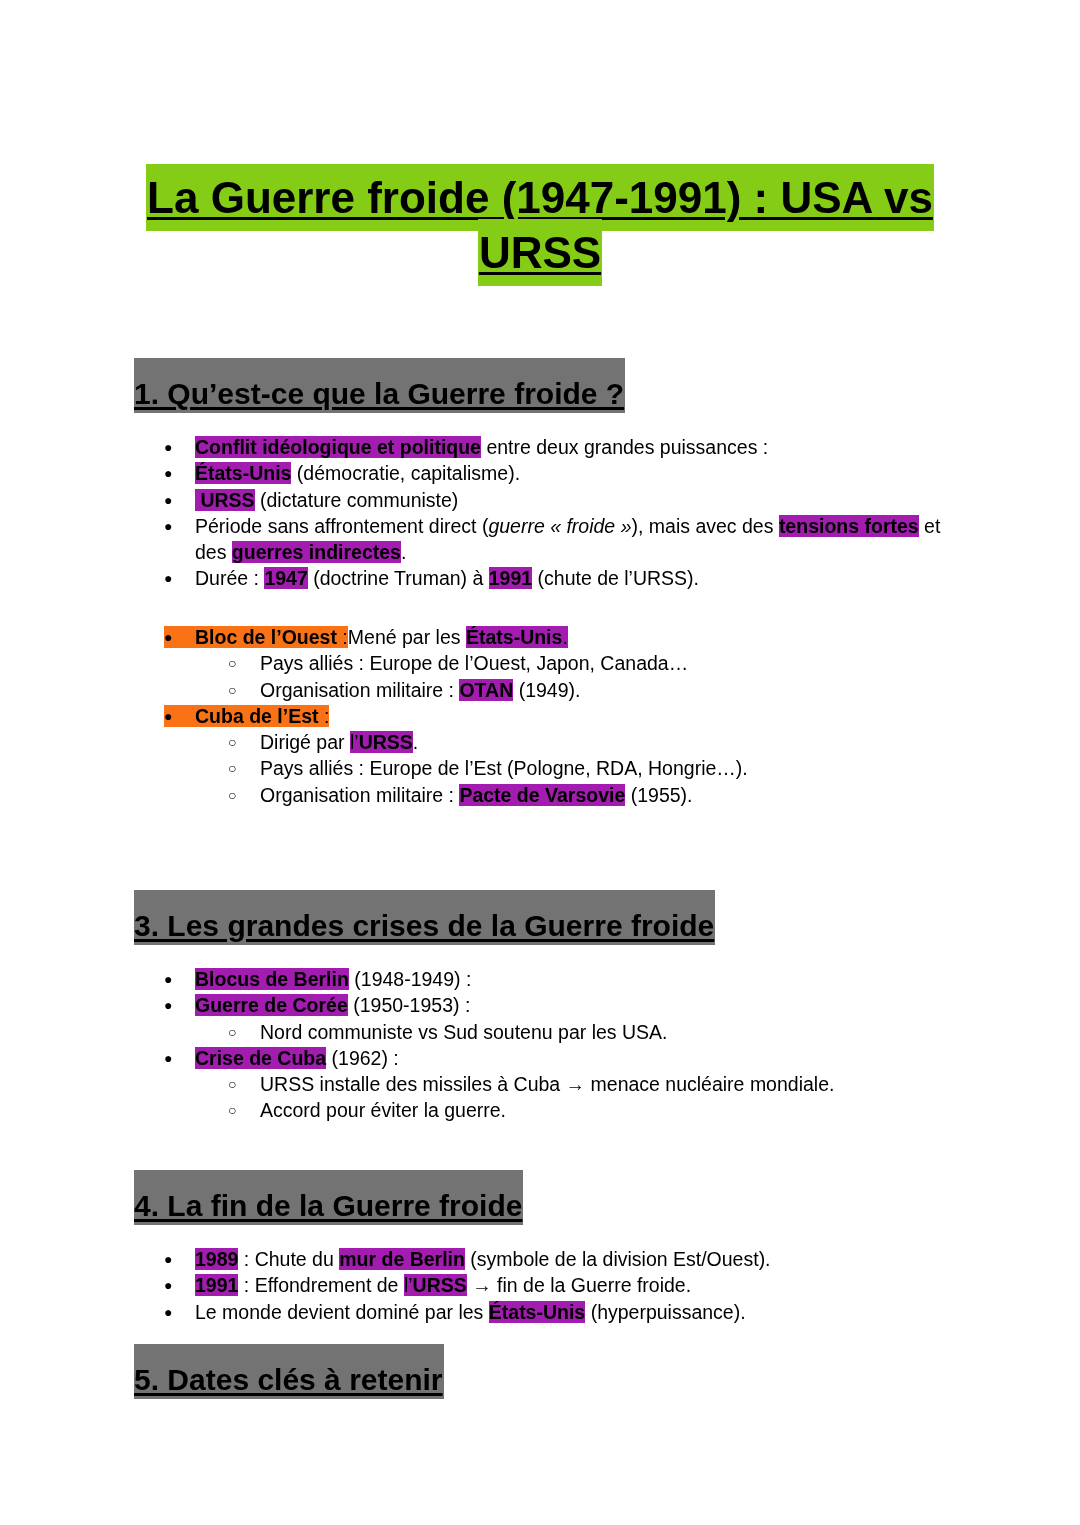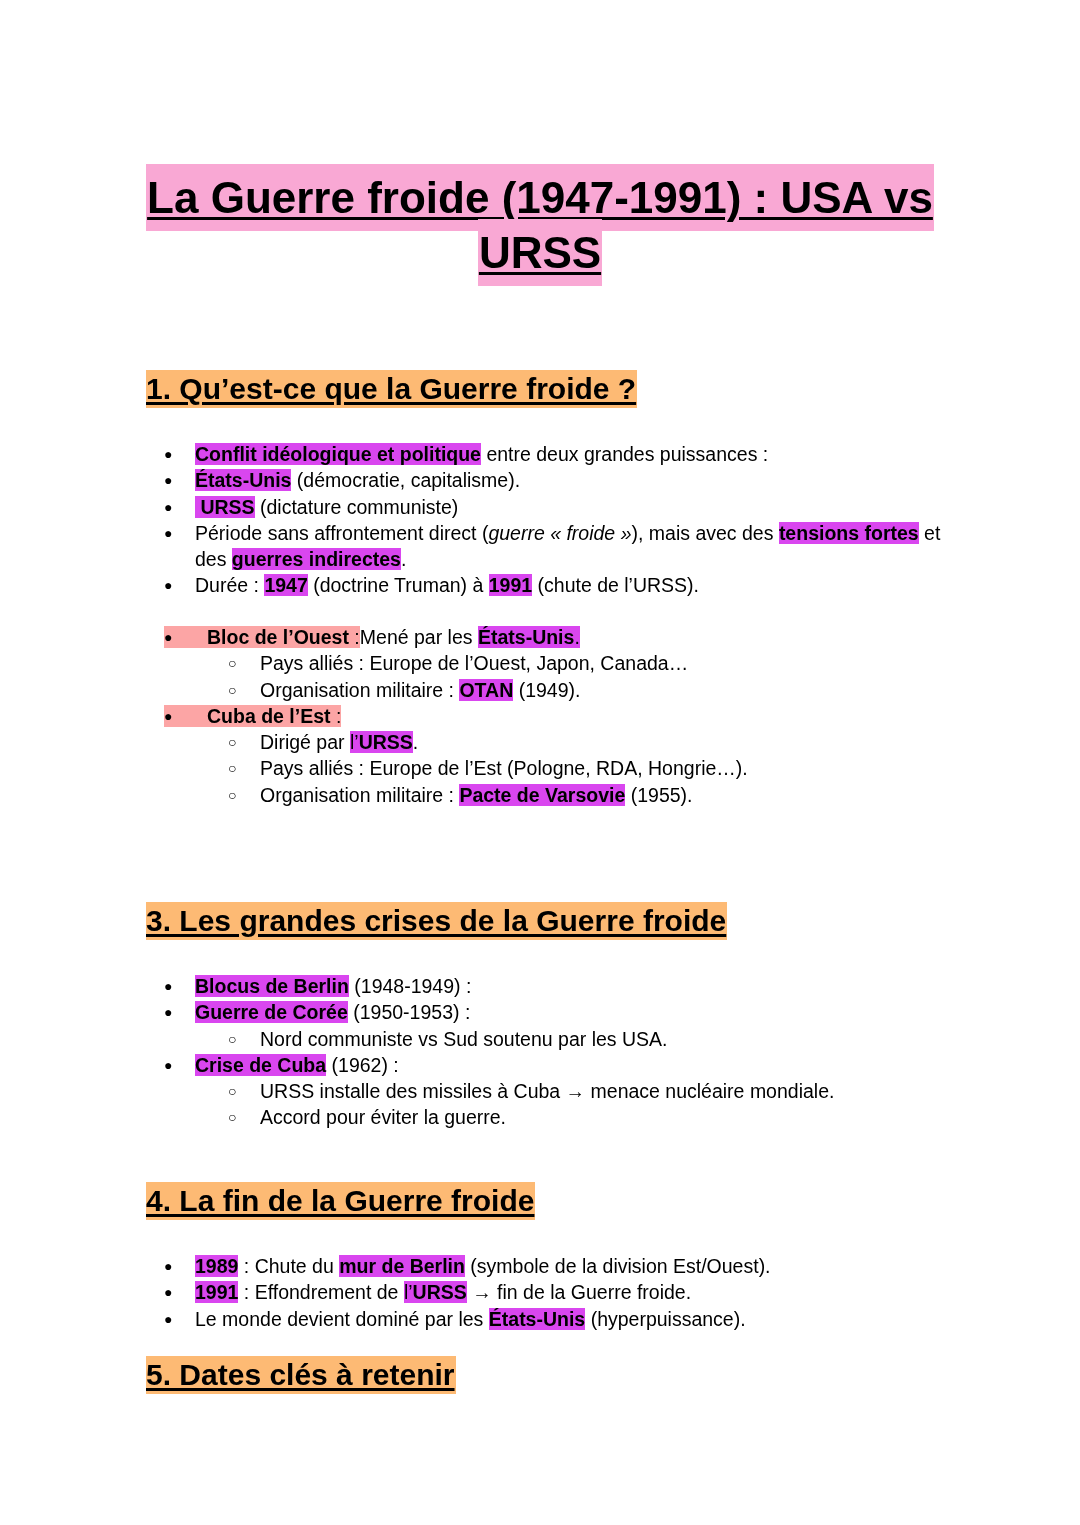--- a/index.html
+++ b/index.html
@@ -32,44 +32,44 @@
     .title {
       font-size: 44px;
       font-weight: bold;
       line-height: 55px;
       margin: 0;
       text-decoration: underline;
       text-decoration-thickness: 3px;
       text-underline-offset: 4px;
     }
     .title .hl-title {
-      background: #f9a8d4;
+      background: #84cc16;
       padding: 9px 1px;
     }
     .subtitle {
       font-size: 19px;
       margin-top: 14px;
       line-height: 26px;
     }
     .section {
       position: absolute;
       left: 130px;
       width: 830px;
     }
     .h2 {
       display: inline-block;
       font-size: 30px;
       font-weight: bold;
       line-height: 38px;
-      margin: 16px;
-      background: #fdba74;
+      margin: 4px;
+      background: #737373;
       text-decoration: underline;
       text-decoration-thickness: 3px;
       text-underline-offset: 3px;
-      padding: 0 1px 0 0;
+      padding: 17px 1px 0 0;
     }
     ul.l1 {
       list-style: none;
       margin: 17px 0 0 0;
       padding: 0;
       font-size: 19.5px;
       line-height: 26.3px;
     }
     ul.l1 > li {
       position: relative;
@@ -93,26 +93,26 @@
       padding-left: 65px;
     }
     .sub-bullet {
       position: absolute;
       left: 33px;
       top: 0;
       font-size: 14px;
       line-height: 26.3px;
     }
     .hl {
-      background: #d946ef;
+      background: #a21caf;
     }
     .hl-row {
-      background: #fca5a5;
+      background: #f97316;
       margin-left: -31px;
-      padding-left: 43px;
+      padding-left: 31px;
     }
     b { font-weight: bold; }
     i { font-style: italic; }
   </style>
 </head>
 <body>
 
 <div class="page">
 
   <div class="title-block">

